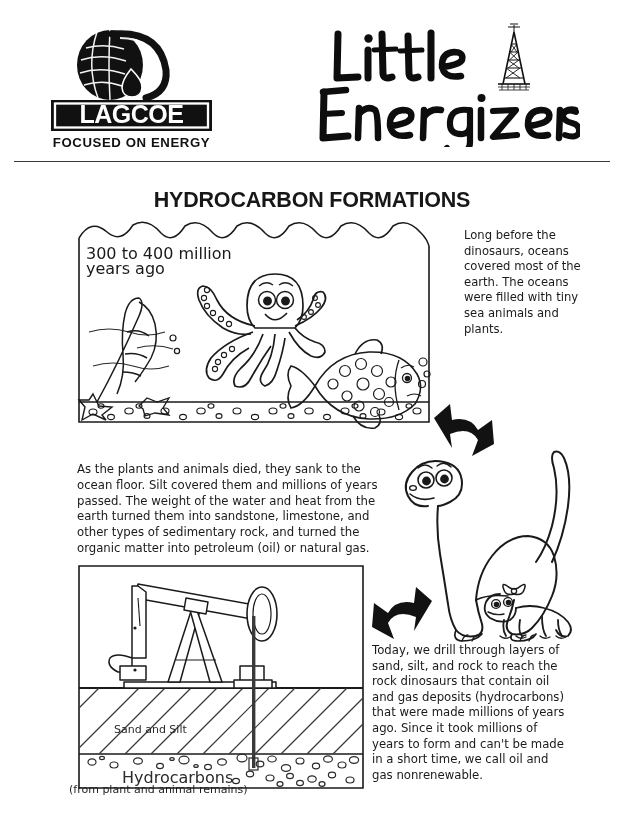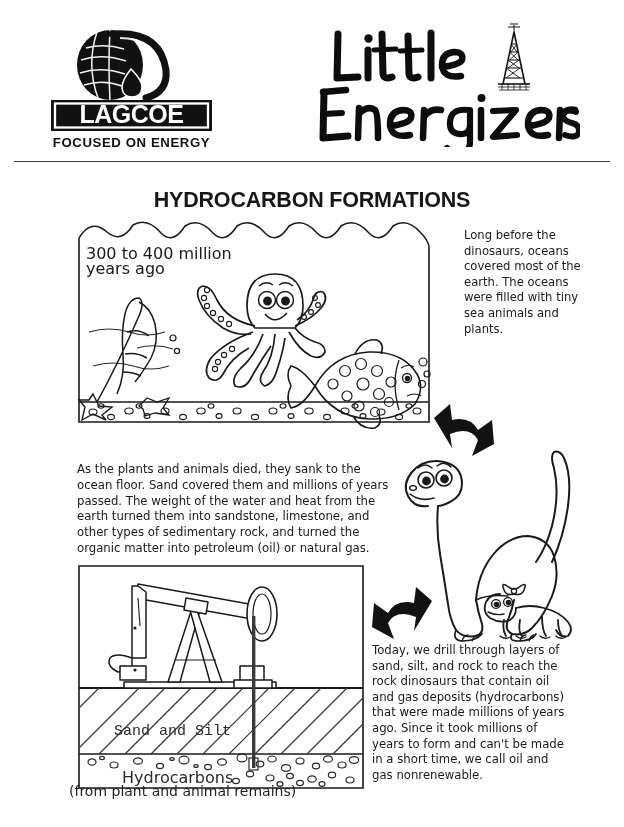--- a/index.html
+++ b/index.html
@@ -53,27 +53,27 @@
   #arrow-1{position:absolute;left:430px;top:400px;width:72px;height:62px;}
   #arrow-2{position:absolute;left:364px;top:583px;width:72px;height:62px;}
 
   
   #dino-art{position:absolute;left:392px;top:444px;width:200px;height:198px;}
 
   
   #drill-panel{position:absolute;left:76px;top:562px;width:290px;height:243px;}
   #drill-svg{display:block;width:290px;height:243px;}
   #label-sand{
-    position:absolute;left:114px;top:723px;font-size:15px;color:#2a2a2a;font-family:Liberation Mono, monospace;
+    position:absolute;left:114px;top:723px;font-size:11px;color:#2a2a2a;
   }
   #label-hydrocarbons{
     position:absolute;left:122px;top:768px;font-size:16px;color:#2a2a2a;
   }
   #label-remains{
-    position:absolute;left:69px;top:783px;font-size:14px;color:#1f1f1f;
+    position:absolute;left:69px;top:783px;font-size:11px;color:#1f1f1f;
   }
 
   
   #side-text-2{
     position:absolute;left:372px;top:643px;width:196px;
     font-size:11.7px;line-height:15.6px;
   }
 </style>
 </head>
 <body>
@@ -318,21 +318,21 @@
       <ellipse cx="332" cy="190" rx="3" ry="2.2"></ellipse>
     </g>
   </svg>
 </div>
 
 <div id="ocean-caption" class="hand">300 to 400 million
 years ago</div>
 
 <div id="side-text-1" class="hand">Long before the dinosaurs, oceans covered most of the earth. The oceans were filled with tiny sea animals and plants.</div>
 
-<div id="middle-text" class="hand">As the plants and animals died, they sank to the ocean floor. Sand covered them and millions of years passed. The weight of the water and heat from the earth turned them into sandstone, limestone, and other types of sedimentary rock, and turned the organic matter into petroleum (oil) or natural gas.</div>
+<div id="middle-text" class="hand">As the plants and animals died, they sank to the ocean floor. Silt covered them and millions of years passed. The weight of the water and heat from the earth turned them into sandstone, limestone, and other types of sedimentary rock, and turned the organic matter into petroleum (oil) or natural gas.</div>
 
 <div id="arrow-1">
   <svg viewBox="0 0 72 62" width="72" height="62">
     <path d="M4 18 L20 4 L22 20 Q40 16 48 30 L62 20 L64 44 L42 56 L48 40
              Q40 26 20 34 L22 48 Z" fill="#121212"></path>
   </svg>
 </div>
 
 <div id="dino-art">
   <svg viewBox="0 0 200 198" width="200" height="198">

